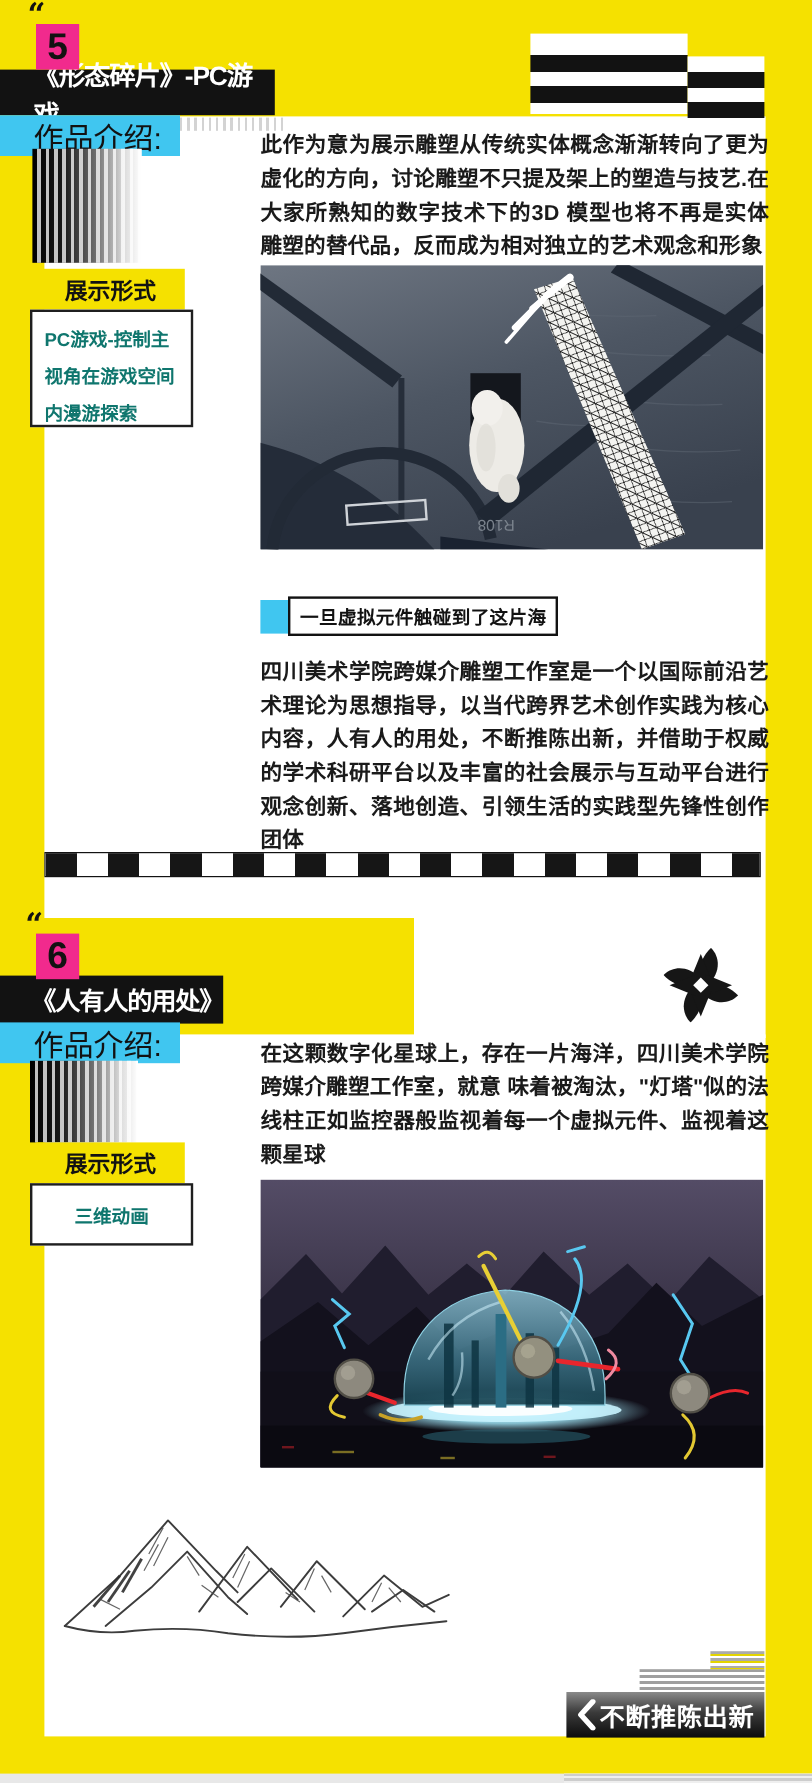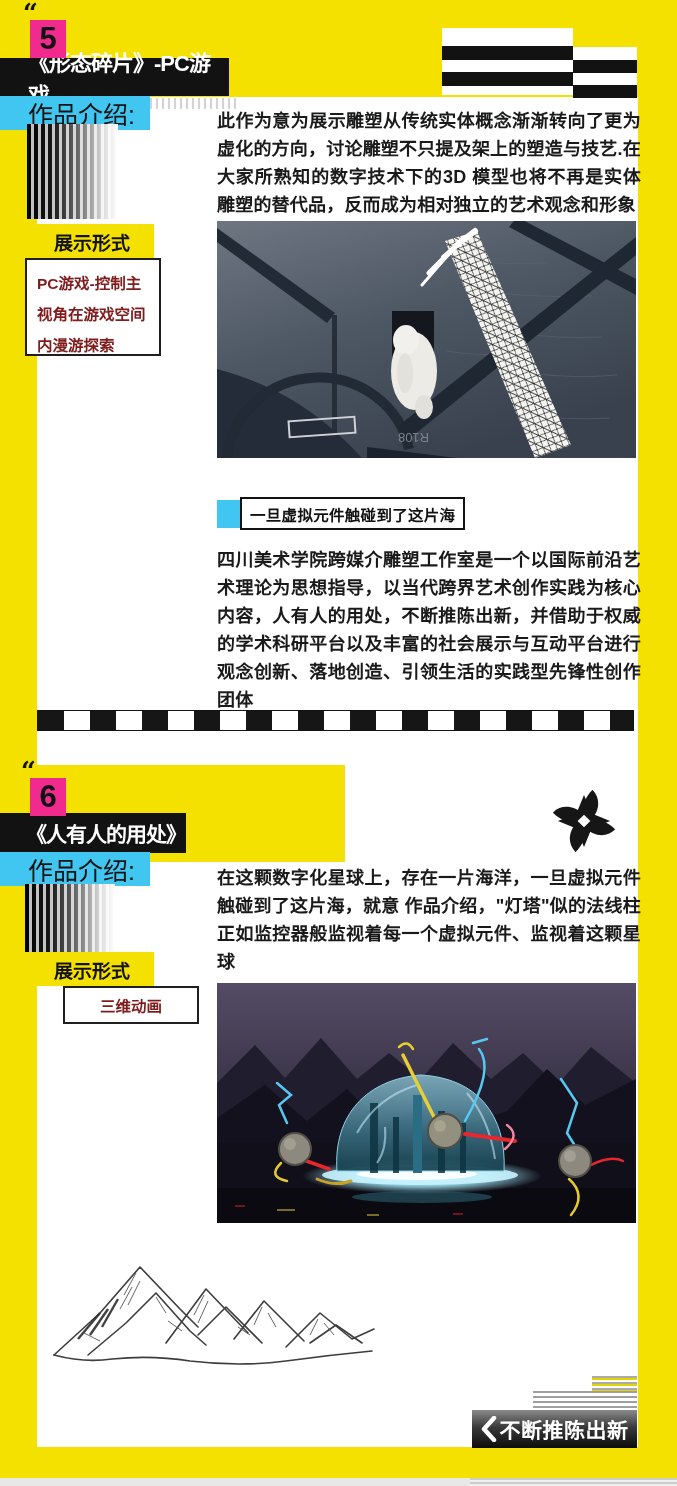--- a/index.html
+++ b/index.html
@@ -56,23 +56,23 @@
   .s5-intro-text{left:217px;top:107px;width:424px;}
   .studio-desc{left:217px;top:546px;width:424px;}
   .s6-intro-text{left:217px;top:864px;width:424px;}
 
   
   .tag-yellow{background:#F5E100;display:flex;align-items:center;justify-content:center;
               font-weight:800;font-size:19px;z-index:5;color:#121212;}
   .s5-tag{left:30px;top:224px;width:124px;height:34px;}
   .s6-tag{left:30px;top:952px;width:124px;height:34px;}
   .info-box{background:#fff;border:2px solid #1f1f1f;box-sizing:border-box;z-index:5;
-            font-size:15.5px;font-weight:600;color:#7f1d1d;}
+            font-size:15.5px;font-weight:600;color:#0f766e;}
   .s5-info{left:25px;top:258px;width:136px;height:98px;padding:8px 10px;line-height:31px;}
-  .s6-info{left:25px;top:986px;width:136px;height:38px;display:flex;align-items:center;justify-content:center;margin-left:38px;}
+  .s6-info{left:25px;top:986px;width:136px;height:52px;display:flex;align-items:center;justify-content:center;}
 
   
   .studio-square{left:217px;top:500px;width:23px;height:28px;background:#40C6F0;z-index:5;}
   .studio-box{left:240px;top:497px;height:33px;border:2px solid #121212;background:#fff;box-sizing:border-box;
               display:flex;align-items:center;padding:0 8px;font-size:15.5px;font-weight:800;letter-spacing:.3px;z-index:5;}
 
   
   .art1{left:217px;top:221px;width:419px;height:237px;z-index:4;}
   .art2{left:217px;top:983px;width:419px;height:240px;z-index:4;}
   .art1 svg,.art2 svg{display:block;width:100%;height:100%;}
@@ -198,21 +198,21 @@
           <path d="M-9,-4 L0,-26 L9,-4 Z"></path>
           <path d="M-9,-4 L0,-26 L9,-4 Z" transform="rotate(90)"></path>
           <path d="M-9,-4 L0,-26 L9,-4 Z" transform="rotate(180)"></path>
           <path d="M-9,-4 L0,-26 L9,-4 Z" transform="rotate(270)"></path>
         </g>
         <rect x="-4.5" y="-4.5" width="9" height="9" fill="#ffffff" transform="rotate(45)"></rect>
       </g>
     </svg>
   </div>
 
-  <div class="abs para s6-intro-text">在这颗数字化星球上，存在一片海洋，一旦虚拟元件触碰到了这片海，就意 作品介绍，"灯塔"似的法线柱正如监控器般监视着每一个虚拟元件、监视着这颗星球</div>
+  <div class="abs para s6-intro-text">在这颗数字化星球上，存在一片海洋，四川美术学院跨媒介雕塑工作室，就意 味着被淘汰，"灯塔"似的法线柱正如监控器般监视着每一个虚拟元件、监视着这颗星球</div>
 
   <div class="abs tag-yellow s6-tag">展示形式</div>
   <div class="abs info-box s6-info">三维动画</div>
 
   <div class="abs art2">
     <svg viewBox="0 0 419 240" preserveAspectRatio="none">
       <defs>
         <linearGradient id="sky2" x1="0" y1="0" x2="0" y2="1">
           <stop offset="0" stop-color="#544c66"></stop>
           <stop offset="0.45" stop-color="#3a3448"></stop>

